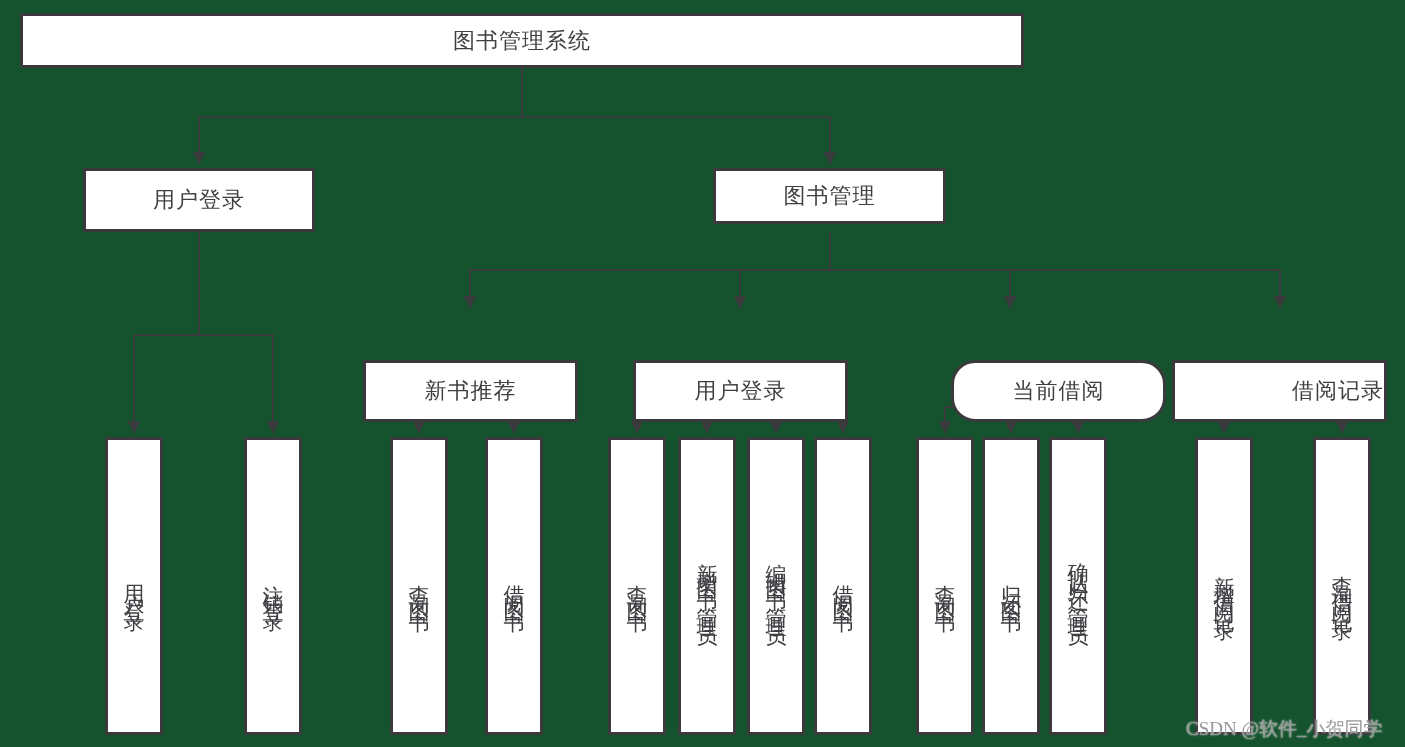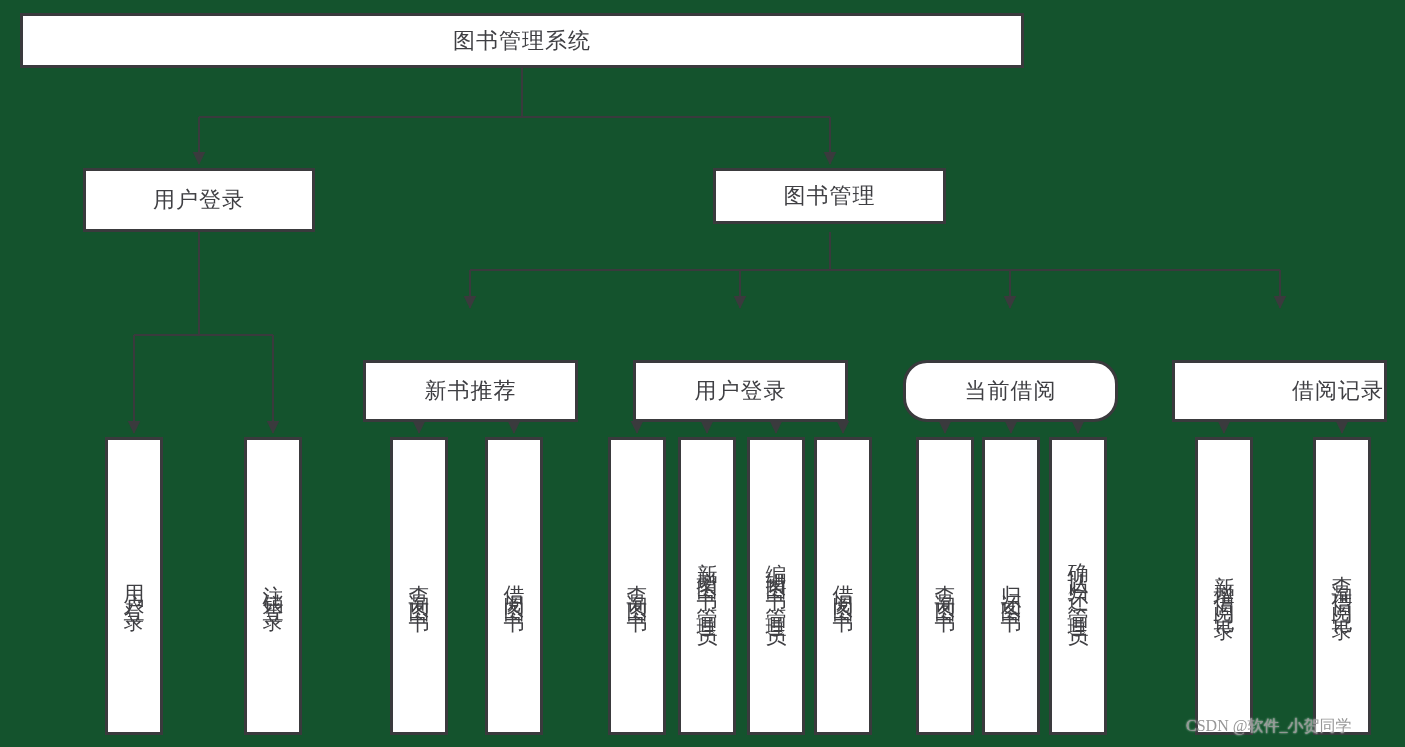--- a/index.html
+++ b/index.html
@@ -28,21 +28,21 @@
     z-index: 2;
     color: #3f3f43;
   }
   .h-node { font-size: 22px; letter-spacing: 1px; }
   .root  { left: 20px;  top: 13px;  width: 1004px; height: 55px; }
   .n-user-login { left: 83px;  top: 168px; width: 232px; height: 64px; }
   .n-book-mgmt  { left: 713px; top: 168px; width: 233px; height: 56px; }
   .lvl3 { top: 312px; width: 215px; height: 62px; margin-top: 48px; }
   .n-new-books      { left: 363px; }
   .n-book-borrow    { left: 633px; }
-  .n-current-borrow { left: 903px; border-radius: 24px; }
+  .n-current-borrow { left: 951px; border-radius: 24px; }
   .n-borrow-records { left: 1172px; justify-content: flex-end; }
   .leaf { top: 437px; width: 58px; height: 298px; }
   .leaf span {
     writing-mode: vertical-rl;
     text-orientation: mixed;
     font-size: 21px;
     letter-spacing: 9px;
     color: #3f3f43;
     white-space: nowrap;
   }
@@ -57,21 +57,21 @@
   .l9  { left: 916px; }
   .l10 { left: 982px; }
   .l11 { left: 1049px; }
   .l12 { left: 1195px; }
   .l13 { left: 1313px; }
   .watermark {
     position: absolute;
     left: 1186px;
     top: 716px;
     z-index: 5;
-    font-size: 16px;
+    font-size: 19px;
     color: #979797;
     text-shadow: 0 0 2px #ffffff;
     white-space: nowrap;
   }
 </style>
 </head>
 <body>
 
 <div id="canvas">
 

